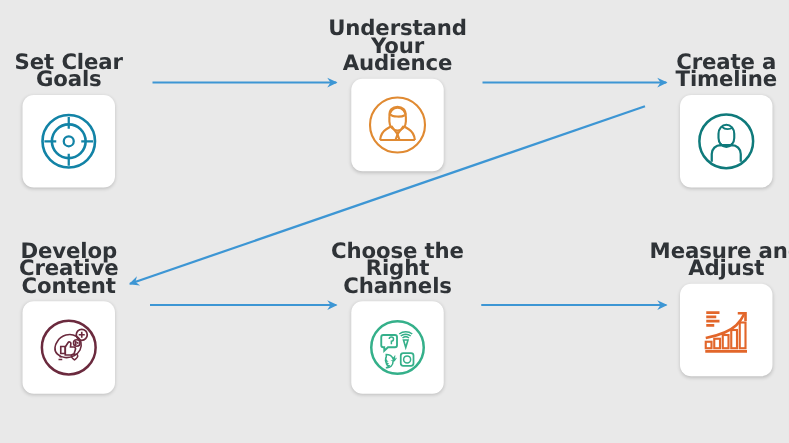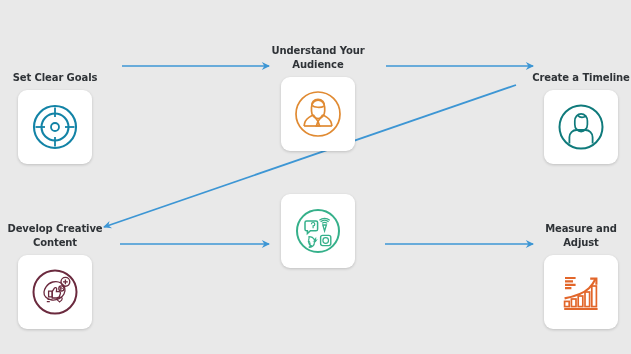--- a/index.html
+++ b/index.html
@@ -28,29 +28,28 @@
     height: 354px;
     pointer-events: none;
   }
 
   
   .step {
     position: absolute;
     width: 140px;
   }
   .step-label {
-    font-size: 10px;
+    font-size: 17px;
     font-weight: bold;
     color: #2f3337;
     text-align: center;
     line-height: 14px;
     letter-spacing: -0.1px;
     margin-bottom: 5px;
     white-space: pre-line;
-    margin-top: 28px;
   }
   .step-card {
     width: 74px;
     height: 74px;
     margin: 0 auto;
     background: #ffffff;
     border-radius: 9px;
     box-shadow: 0 1px 3px rgba(0,0,0,0.18);
     display: flex;
     align-items: center;
@@ -163,20 +162,22 @@
           <path d="M31.6 33.0 c0.8 -1.2 2.6 -0.6 2.6 0.8 c0 1.3 -1.6 2.4 -2.6 3.1 c-1.0 -0.7 -2.6 -1.8 -2.6 -3.1 c0 -1.4 1.8 -2.0 2.6 -0.8 z" stroke-width="1.2"></path>
           <circle cx="37.4" cy="16.8" r="4.4" stroke-width="1.4"></circle>
           <path d="M37.4 14.4 v4.8 M35.0 16.8 h4.8" stroke-width="1.3"></path>
           <path d="M19.6 34.4 h1.8 M18.8 36.6 h3.0" stroke-width="1.1"></path>
         </svg>
       </span>
     </div>
   </div>
 
   <div class="step" style="left:248px; top:194px;">
+    <div class="step-label lbl-2line">Choose the Right
+Channels</div>
     <div class="step-card">
       <span>
         <svg width="54" height="54" viewBox="0 0 54 54" fill="none" stroke="#35b08a" stroke-width="1.5">
           <circle cx="27" cy="27" r="21" stroke-width="2"></circle>
           <path d="M15.6 17.0 h9.4 a1.6 1.6 0 0 1 1.6 1.6 v6.6 a1.6 1.6 0 0 1 -1.6 1.6 h-5.6 l-3.0 2.8 v-2.8 h-0.8 a1.6 1.6 0 0 1 -1.6 -1.6 v-6.6 a1.6 1.6 0 0 1 1.6 -1.6 z"></path>
           <path d="M20.4 20.2 a1.7 1.7 0 1 1 1.7 1.7 v2.4" stroke-width="1.2"></path>
           <path d="M33.6 27.0 l-1.8 -6.0 h3.6 z" stroke-width="1.3"></path>
           <path d="M31.0 19.4 a4.0 4.0 0 0 1 5.2 0" stroke-width="1.2"></path>
           <path d="M29.6 17.8 a6.2 6.2 0 0 1 8.0 0" stroke-width="1.2"></path>
           <path d="M28.4 16.2 a8.2 8.2 0 0 1 10.4 0" stroke-width="1.2"></path>

